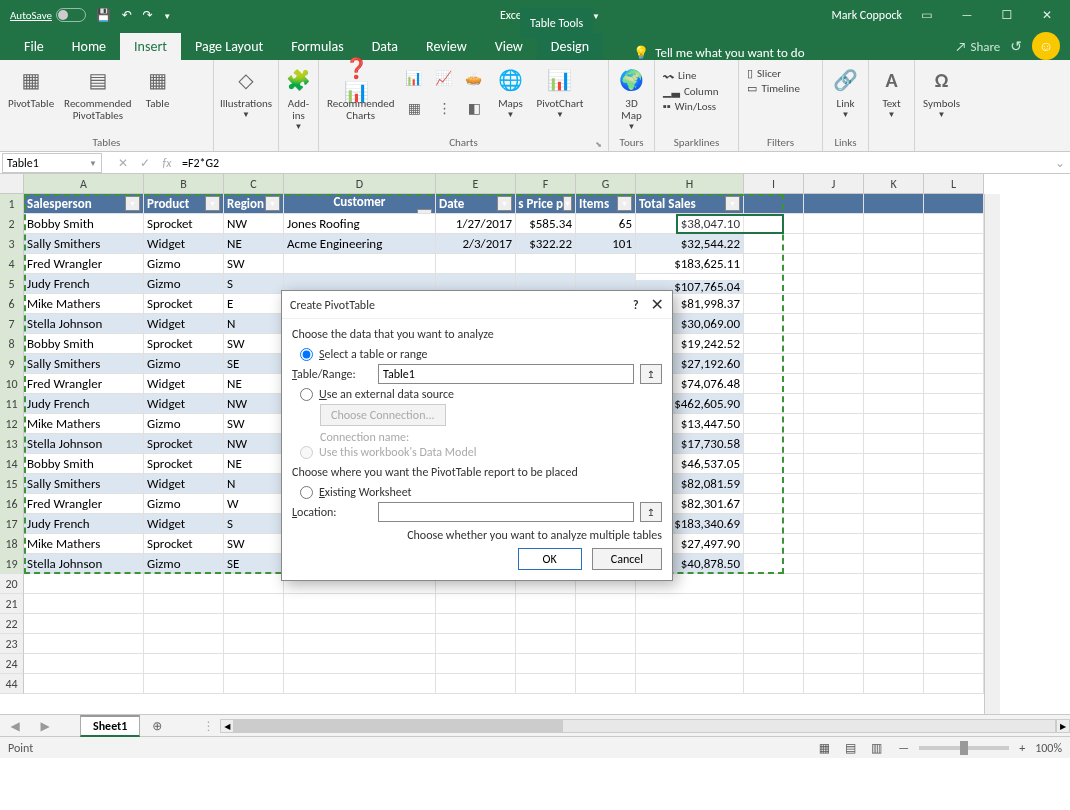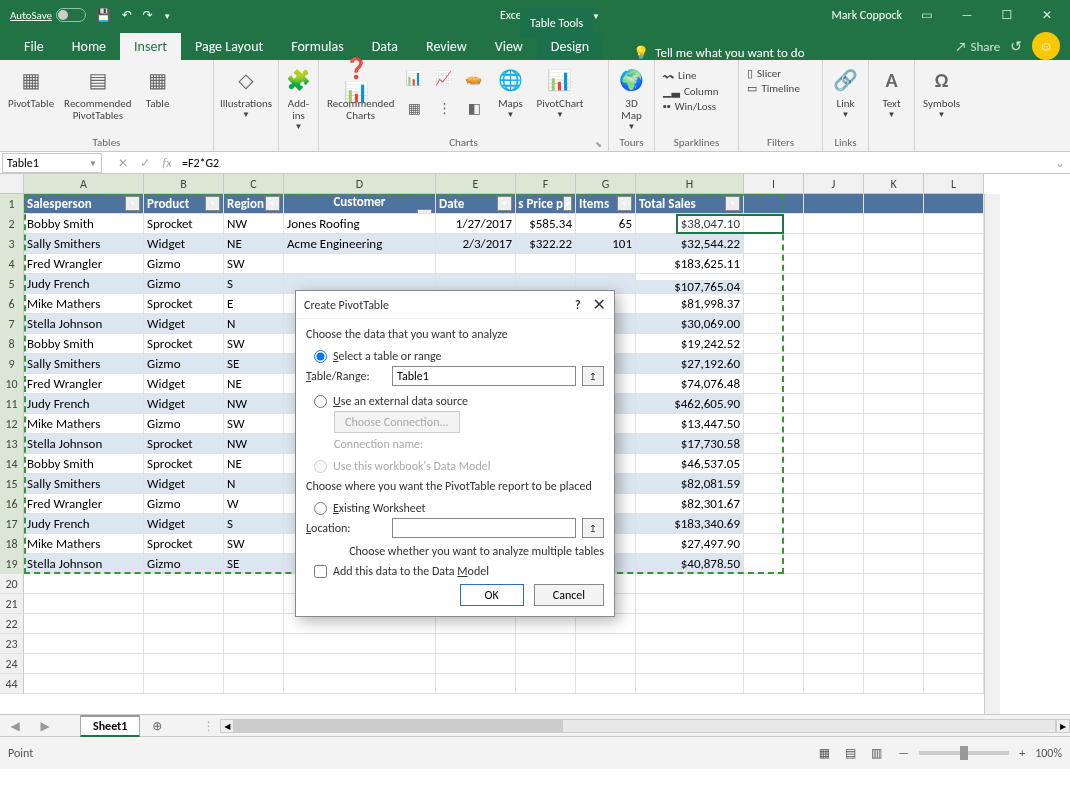--- a/index.html
+++ b/index.html
@@ -73,35 +73,35 @@
 .sheet-nav { width:60px; display:flex; justify-content:space-around; color:#999; }
 .sheet-tab { border:1px solid #aaa; border-top:2px solid #999; background:#fff; padding:2px 12px; margin-left:20px; }
 .sheet-tab.active { border-bottom:2px solid #217346; font-weight:bold; }
 .add-sheet { margin-left:12px; color:#666; }
 .hscroll { flex:1; display:flex; align-items:center; margin-left:40px; }
 .hscroll .track { flex:1; height:14px; background:#e8e8e8; border:1px solid #ccc; position:relative; }
 .hscroll .thumb { position:absolute; left:0; top:0; height:100%; width:40%; background:#ccc; }
 .hscroll .arr { width:14px; height:14px; border:1px solid #ccc; background:#eee; font-size:8px; display:flex; align-items:center; justify-content:center; }
 
 
-.status-bar { height:22px; background:#f3f3f3; border-top:1px solid #c9c9c9; display:flex; align-items:center; font-size:12px; color:#555; padding:16px 8px;gap:36px; }
+.status-bar { height:22px; background:#f3f3f3; border-top:1px solid #c9c9c9; display:flex; align-items:center; font-size:12px; color:#555; padding:5px 8px;gap:36px; }
 .status-right { margin-left:auto; display:flex; align-items:center; gap:10px; }
 .view-btns span { border:1px solid transparent; padding:2px 4px; margin:0 1px; }
 .zoom-slider { width:90px; height:4px; background:#ccc; position:relative; }
 .zoom-slider::after { content:""; position:absolute; width:8px; height:14px; background:#999; top:-5px; left:45%; }
 
 
-.dialog { position:absolute; left:295px; top:290px; width:320px; background:#fff; border:1px solid #888; box-shadow:4px 4px 14px rgba(0,0,0,0.3); font-size:12px; color:#333; }
+.dialog { position:absolute; left:281px; top:290px; width:392px; background:#fff; border:1px solid #888; box-shadow:4px 4px 14px rgba(0,0,0,0.3); font-size:12px; color:#333; }
 .dlg-title { height:28px; display:flex; align-items:center; padding:0 8px; border-bottom:1px solid #eee; }
 .dlg-title .t { flex:1; }
 .dlg-title .help { margin-right:12px; font-weight:bold; }
 .dlg-title .close { font-size:16px; cursor:pointer; }
 .dlg-body { padding:8px 10px 10px 10px; }
 .dlg-section { margin-bottom:6px; }
-.dlg-radio { display:flex; align-items:center; gap:6px; margin:8px 0 3px 8px; }
+.dlg-radio { display:flex; align-items:center; gap:6px; margin:1px 0 3px 8px; }
 .dlg-radio input[type=radio] { width:13px; height:13px; }
 .dlg-indent { margin-left:28px; margin-top:3px; }
 .dlg-field { display:flex; align-items:center; gap:6px; margin:3px 0; }
 .dlg-field label { width:80px; text-align:left; }
 .dlg-input { flex:1; border:1px solid #888; height:20px; padding:0 4px; font-size:12px; }
 .dlg-pick { width:22px; height:20px; border:1px solid #888; background:#f3f3f3; font-size:10px; display:flex; align-items:center; justify-content:center; }
 .dlg-btn { padding:3px 10px; border:1px solid #888; background:#f3f3f3; font-size:12px; }
 .dlg-btn.disabled { color:#aaa; border-color:#ccc; }
 .dlg-buttons { display:flex; justify-content:flex-end; gap:10px; margin-top:6px; }
 .dlg-buttons .ok { border:1px solid #2a6fbb; background:#fff; padding:3px 24px; }
@@ -1406,23 +1406,19 @@
       <input type="radio" style="">
       <span><span class="underline-key">E</span><span>xisting Worksheet</span></span>
     </div>
     <div class="dlg-indent dlg-field">
       <label><span class="underline-key">L</span>ocation:</label>
       <input class="dlg-input" value="" style="">
       <div class="dlg-pick">↥</div>
     </div>
 
     <div class="dlg-section" style="margin-top:6px;text-align:right;">Choose whether you want to analyze multiple tables</div>
-    <div class="dlg-check">
-      <input type="checkbox" style="">
-      <span>Add this data to the Data <span class="underline-key">M</span>odel</span>
-    </div>
 
     <div class="dlg-buttons">
       <button class="dlg-btn ok">OK</button>
       <button class="dlg-btn cancel">Cancel</button>
     </div>
   </div>
 </div>
 
 </body></html>

